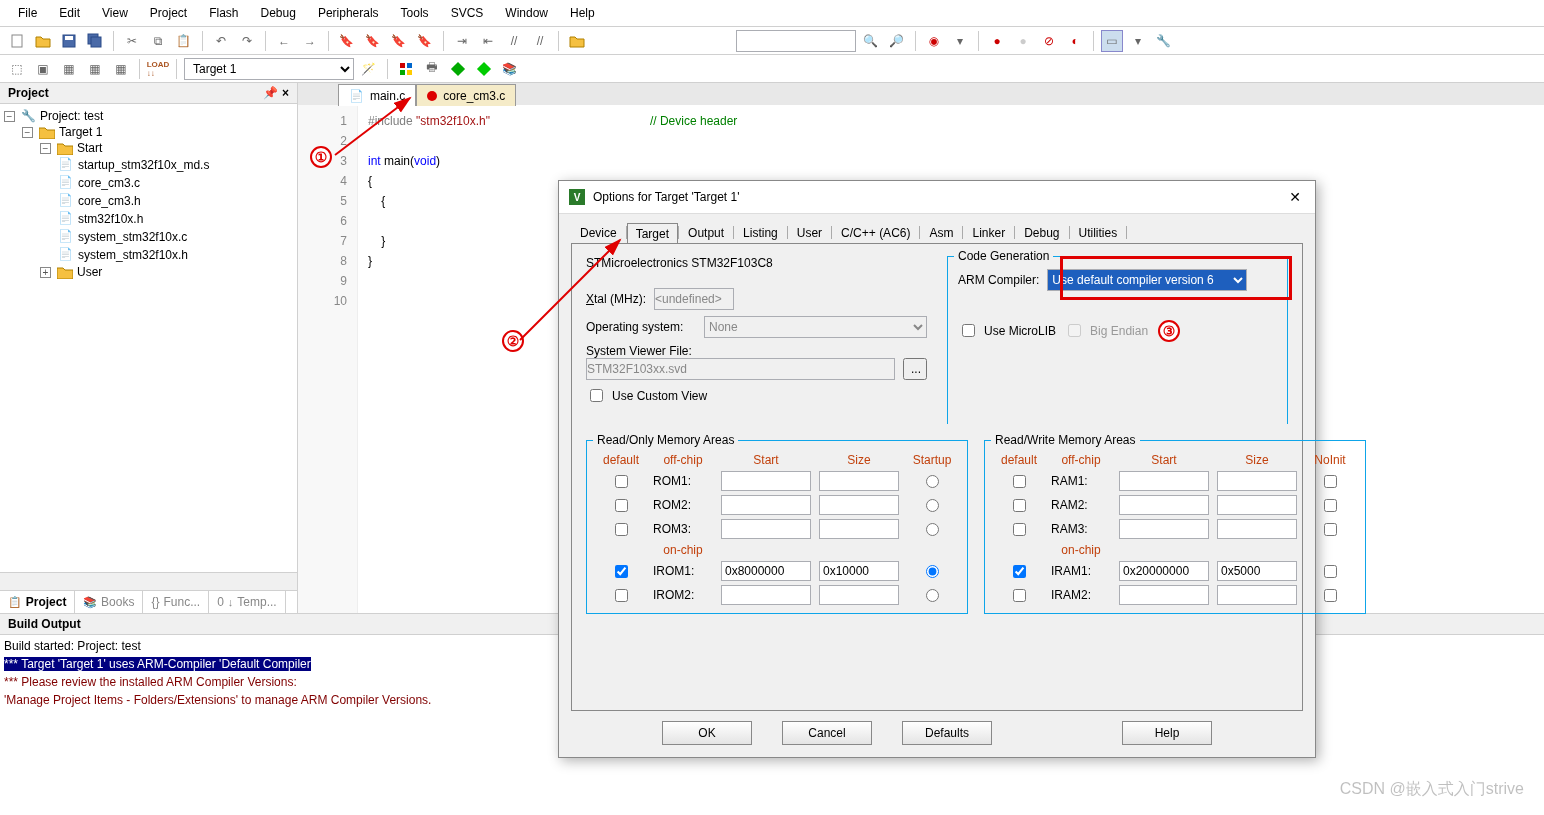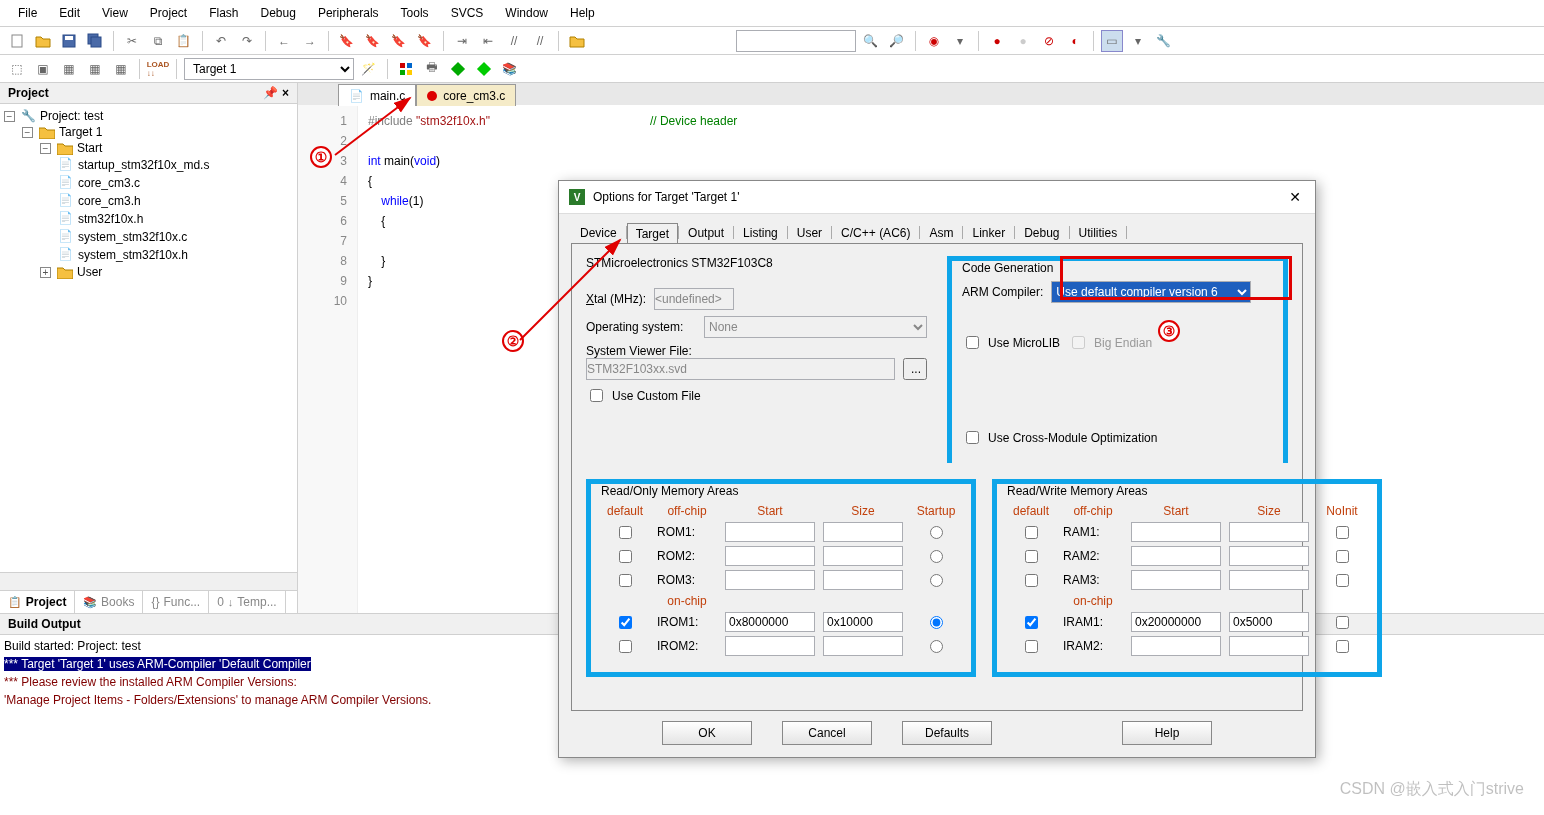--- a/index.html
+++ b/index.html
@@ -46,21 +46,21 @@
 .dlg-close{width:20px;height:20px;display:flex;align-items:center;justify-content:center;font-size:14px;}
 .dlg-tabs{display:flex;padding:8px 12px 0 12px;font-family:"Courier New",monospace;font-size:13px;}
 .dlg-tab{padding:3px 8px;border:1px solid transparent;border-bottom:none;cursor:default;}
 .dlg-tab.active{border-color:#888;background:#f0f0f0;position:relative;top:1px;}
 .dlg-tab-sep{border-left:1px solid #aaa;margin:4px 0;}
 .dlg-body{border:1px solid #888;margin:0 12px;padding:12px 14px;height:468px;position:relative;background:#f0f0f0;}
 .dlg-row{display:flex;align-items:center;gap:8px;margin-bottom:6px;}
 .dlg-row label{white-space:nowrap;}
 .dlg-input{height:22px;border:1px solid #abadb3;padding:0 0;background:#fff;}
 .dlg-input.ro{background:#f0f0f0;color:#888;}
-.fieldset{border:5px solid #0ea5e9;padding:16px 10px;margin-top:8px;}
+.fieldset{border:1px solid #0ea5e9;padding:8px 10px;margin-top:8px;}
 .fieldset-legend{position:relative;top:-16px;left:-4px;background:#f0f0f0;padding:0 4px;display:inline-block;}
 .chk{display:flex;align-items:center;gap:6px;}
 .chk input{width:13px;height:13px;}
 .mem-grid{display:grid;grid-template-columns:48px 60px 90px 80px 50px;gap:4px 8px;align-items:center;font-size:12px;}
 .mem-grid .hdr{text-align:center;color:#c2410c;}
 .mem-grid input[type=text]{width:100%;height:20px;border:1px solid #abadb3;padding:0 3px;}
 .mem-grid input[type=checkbox],.mem-grid input[type=radio]{margin:auto;display:block;}
 .mem-grid .lbl{padding-right:4px;}
 .dlg-buttons{display:flex;justify-content:center;gap:30px;padding:10px 0;}
 .dlg-buttons button{width:90px;height:24px;border:1px solid #888;background:linear-gradient(#fff,#e4e4e4);}
@@ -276,21 +276,20 @@
           <div>7</div>
           <div>8</div>
           <div>9</div>
           <div>10</div>
       </div>
       <div class="code">
         <div><span class="pp">#include</span> <span class="str">"stm32f10x.h"</span><span style="display:inline-block;width:160px"></span><span class="cm">// Device header</span></div>
         <div>&nbsp;</div>
         <div><span class="kw">int</span> <span>main</span>(<span class="kw">void</span>)</div>
         <div>{</div>
-        <div>&nbsp;&nbsp;&nbsp;&nbsp;<span class="kw">while</span>(<span>1</span>)</div>
         <div>&nbsp;&nbsp;&nbsp;&nbsp;{</div>
         <div>&nbsp;</div>
         <div>&nbsp;&nbsp;&nbsp;&nbsp;}</div>
         <div>}</div>
       </div>
     </div>
   </div>
 </div>
 
 <div class="build-title">Build Output</div>
@@ -344,21 +343,21 @@
           <label style="width:110px">Operating system:</label>
           <select class="dlg-input ro" style="flex:1"><option>None</option></select>
         </div>
         <div>System Viewer File:</div>
         <div class="dlg-row">
           <input class="dlg-input ro" style="flex: 1 1 0%;" value="STM32F103xx.svd">
           <button style="width:24px;height:22px">...</button>
         </div>
         <label class="chk">
             <input type="checkbox" style="">
-            <span>Use Custom File</span>
+            <span>Use Custom View</span>
           </label>
       </div>
 
       <div style="flex:1">
         <div class="fieldset" style="margin-top:0;border-bottom:none;">
           <span class="fieldset-legend">Code Generation</span>
           <div class="dlg-row" style="margin-top:-10px">
             <label>ARM Compiler:</label>
             <select class="compiler"><option>Use default compiler version 6</option></select>
           </div>
@@ -366,24 +365,20 @@
             <label class="chk">
                 <input type="checkbox" style="">
                 <span>Use MicroLIB</span>
               </label>
             <label class="chk" style="color:#999">
                 <input type="checkbox" disabled="" style="">
                 <span>Big Endian</span>
               </label>
           </div>
           <div style="height:70px"></div>
-          <label class="chk">
-              <input type="checkbox" style="">
-              <span>Use Cross-Module Optimization</span>
-            </label>
         </div>
       </div>
     </div>
 
     <div style="display:flex;gap:16px;margin-top:8px">
 
       <div class="fieldset" style="flex:1">
         <span class="fieldset-legend">Read/Only Memory Areas</span>
         <div class="mem-grid" style="margin-top:-10px">
           <div class="hdr">default</div>

